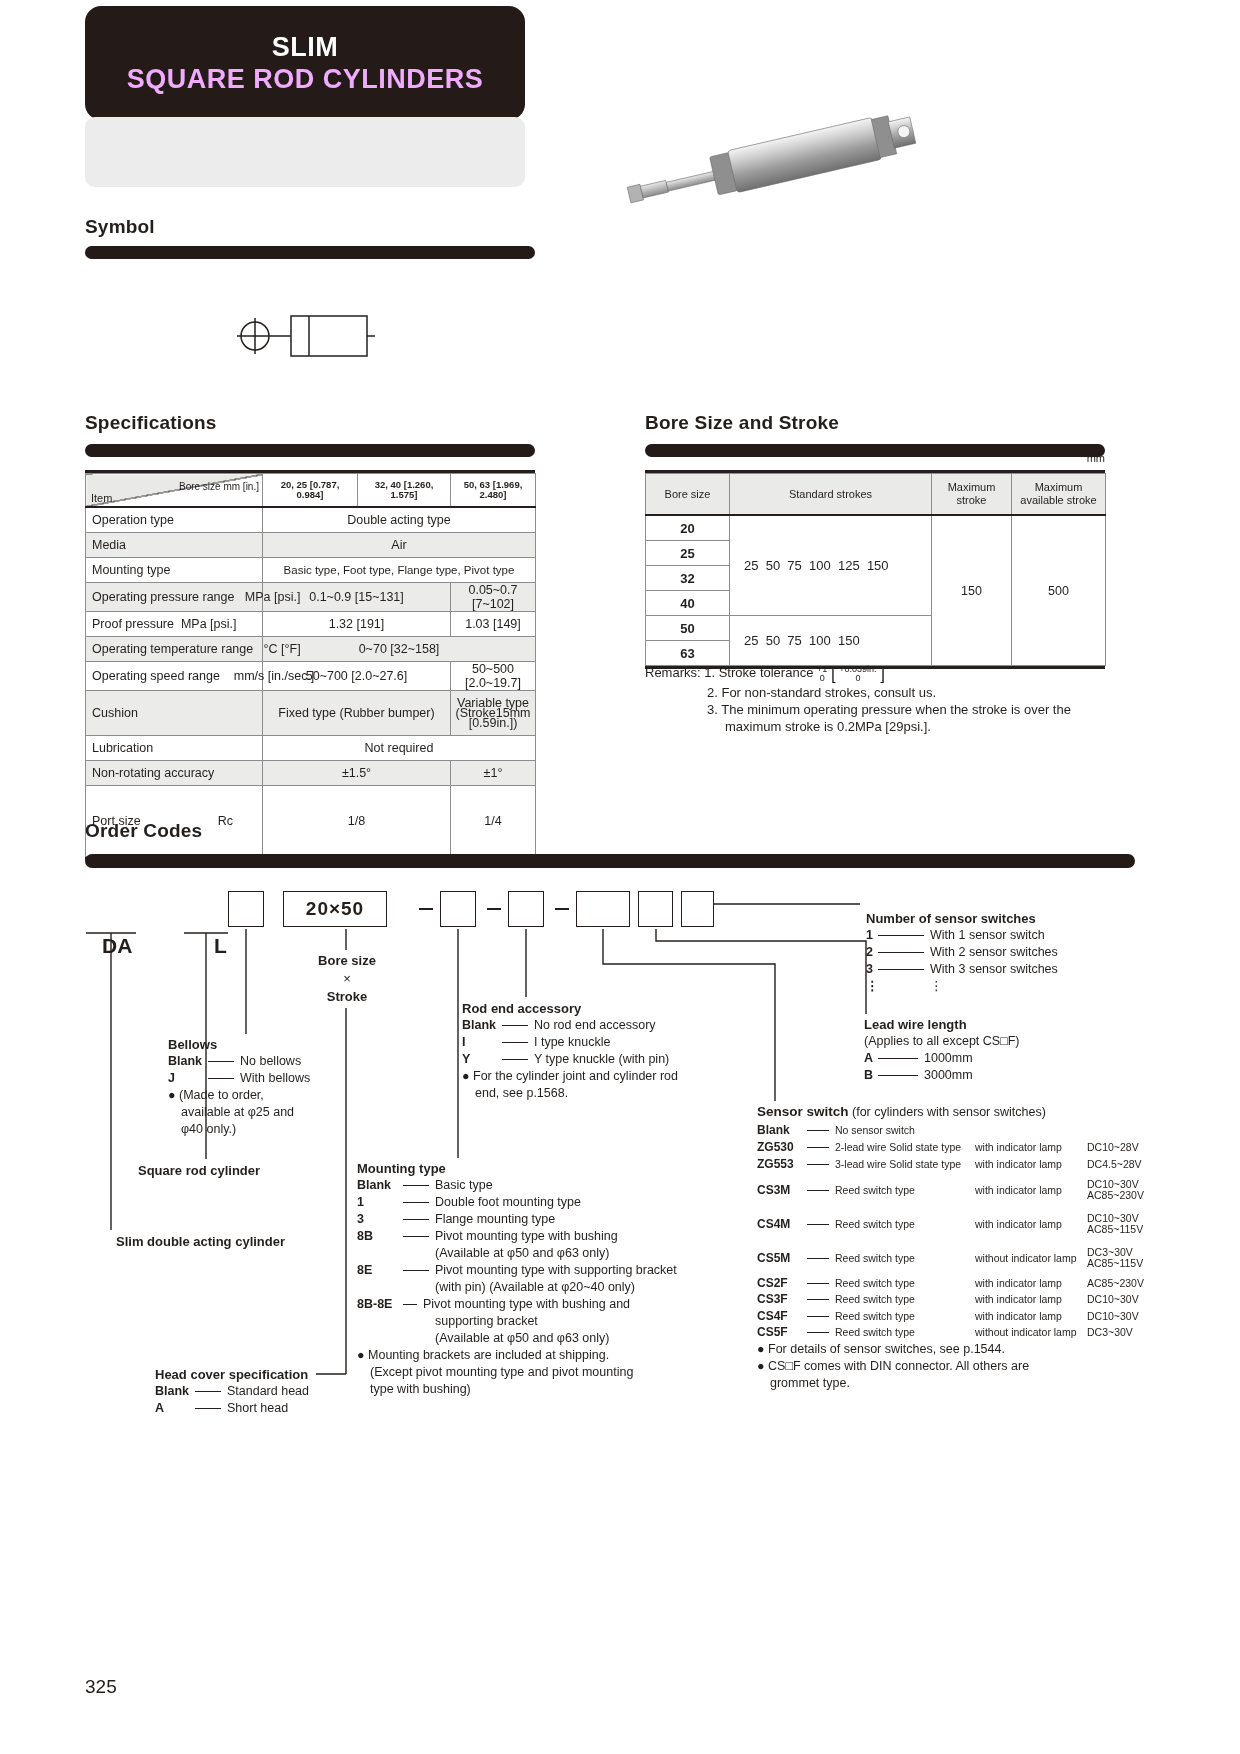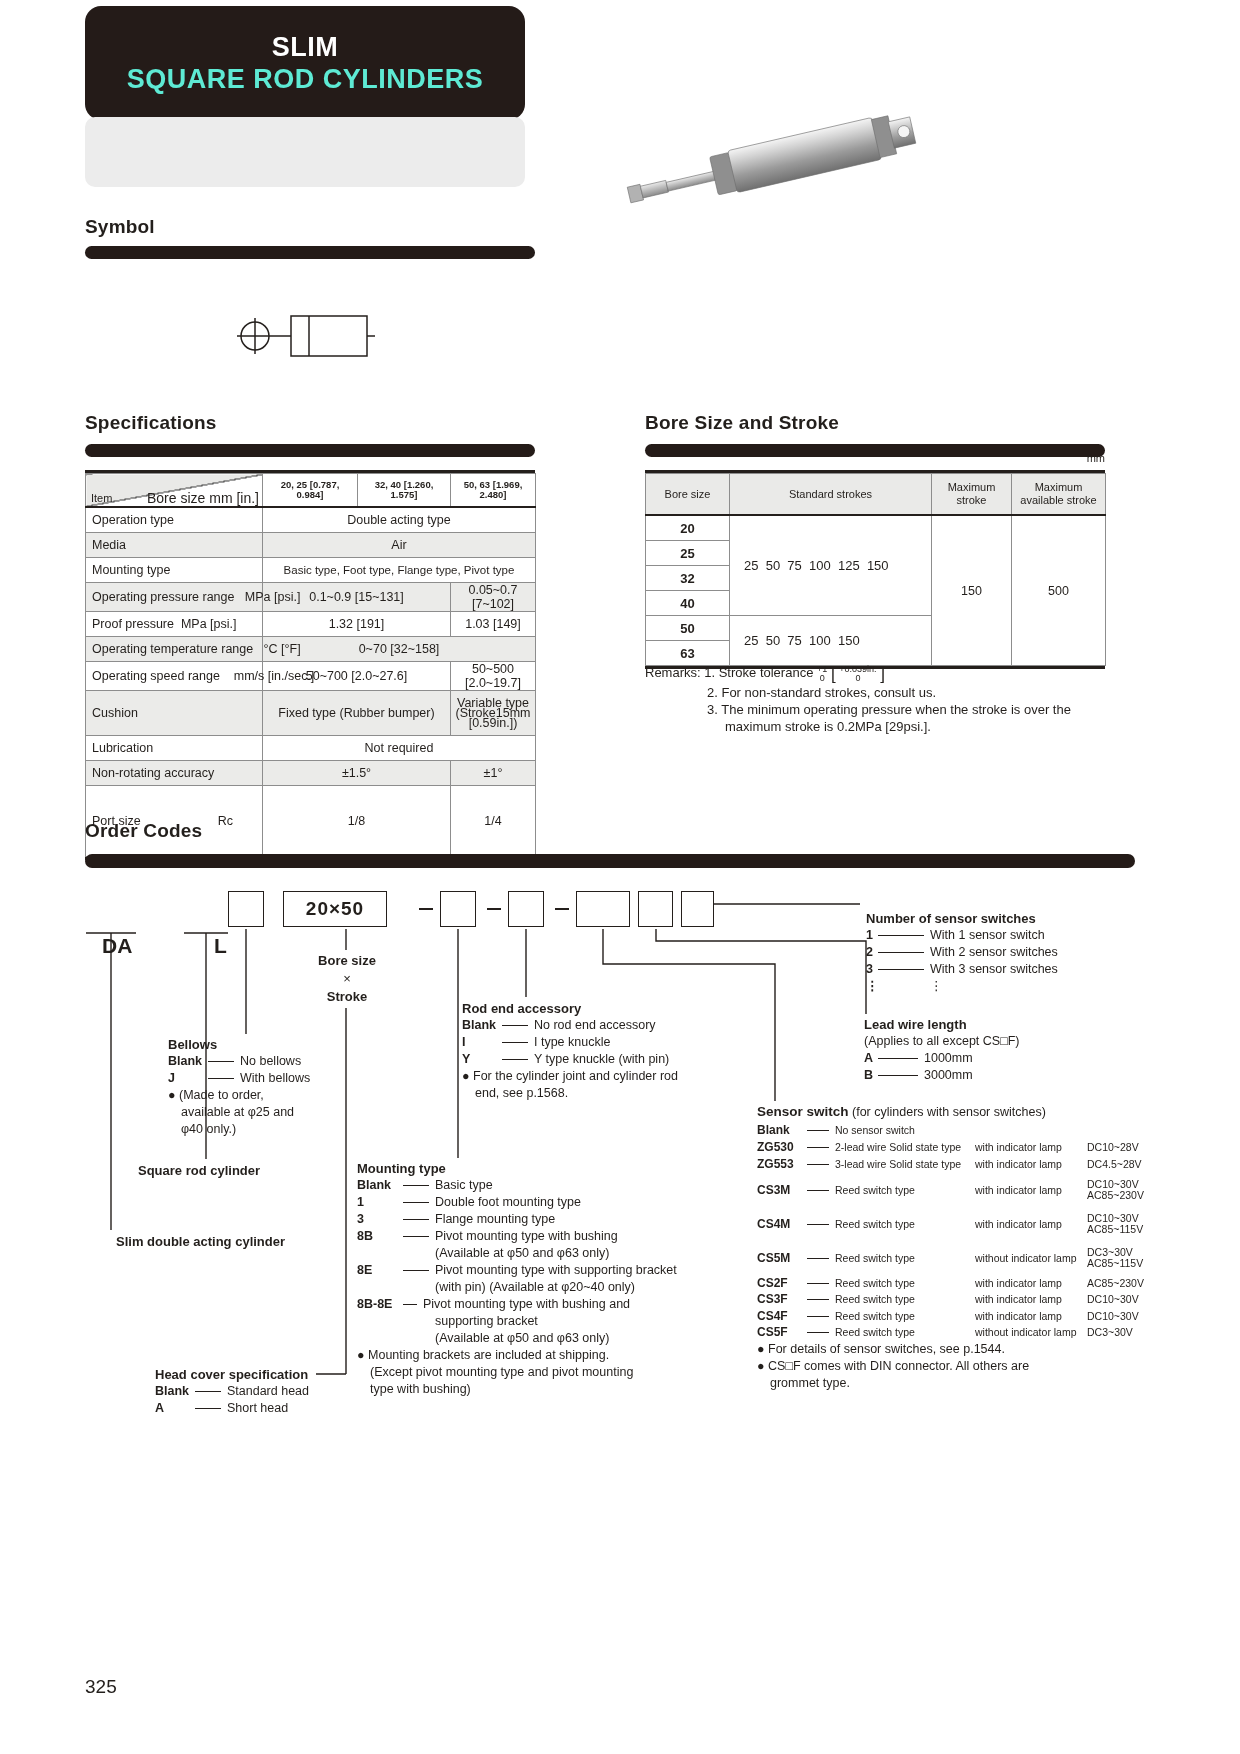--- a/index.html
+++ b/index.html
@@ -5,36 +5,36 @@
   html,body{margin:0;padding:0;background:#fff;}
   .page{position:relative;width:1240px;height:1754px;background:#fff;overflow:hidden;
         font-family:"Liberation Sans",sans-serif;color:#231f1c;}
   .abs{position:absolute;}
   .hd{position:absolute;font-weight:bold;font-size:19px;letter-spacing:.2px;}
   .bar{position:absolute;height:13px;background:#241b18;border-radius:7px;}
   
   .headerbox{position:absolute;left:85px;top:6px;width:440px;height:114px;background:#241b18;
              border-radius:16px;display:flex;flex-direction:column;justify-content:center;align-items:center;}
   .headerbox .t1{color:#fff;font-weight:bold;font-size:27px;line-height:32px;letter-spacing:.5px;}
-  .headerbox .t2{color:#5eead4;font-weight:bold;font-size:27px;line-height:32px;letter-spacing:.5px;}
+  .headerbox .t2{color:#f0abfc;font-weight:bold;font-size:27px;line-height:32px;letter-spacing:.5px;}
   .grayband{position:absolute;left:85px;top:117px;width:440px;height:70px;background:#ececec;border-radius:10px;}
   
   .tblwrap{position:absolute;border-top:3px solid #241f1c;border-bottom:3px solid #241f1c;}
   table.doc{border-collapse:collapse;table-layout:fixed;}
   table.doc td,table.doc th{border:1px solid #8d8d8d;padding:0 3px;font-weight:normal;}
   table.doc tr.shade{background:#ebebe9;}
   .spec td{font-size:12.5px;height:24px;text-align:center;}
   .spec .item{text-align:left;padding-left:6px;white-space:pre;}
   .spec tr.hrow th{border-bottom:2px solid #241f1c;font-size:9.5px;font-weight:bold;height:32px;line-height:1.1;}
   .sm{font-size:10px;}
   .xs{font-size:8.5px;line-height:10px;margin-top:40px;}
   .cushrow td{height:44px;}
   .diagcell{position:relative;padding:0!important;
     background:linear-gradient(to bottom right,#e9e9e7 0%,#e9e9e7 49.2%,#3c3c3c 49.2%,#3c3c3c 50.8%,#ffffff 50.8%);}
-  .diagtop{position:absolute;top:17px;right:3px;font-size:14px;font-weight:normal;}
+  .diagtop{position:absolute;top:7px;right:3px;font-size:10px;font-weight:normal;}
   .diagbot{position:absolute;bottom:2px;left:5px;font-size:11px;font-weight:normal;}
   .portflex{display:flex;justify-content:space-between;padding-right:26px;}
   .bore td{font-size:12.5px;height:24px;text-align:center;}
   .bore tr.hrow th{border-bottom:2px solid #241f1c;background:#eaeae8;font-size:11px;height:40px;line-height:1.15;}
   .bore .bnum{font-weight:bold;font-size:13px;}
   .bore .strokes{text-align:left;padding-left:14px;white-space:pre;font-size:13px;}
   .mmunit{position:absolute;font-size:11px;}
   
   .remarks{position:absolute;left:645px;top:664px;font-size:13px;line-height:17px;}
   .remarks .ind{padding-left:62px;}

